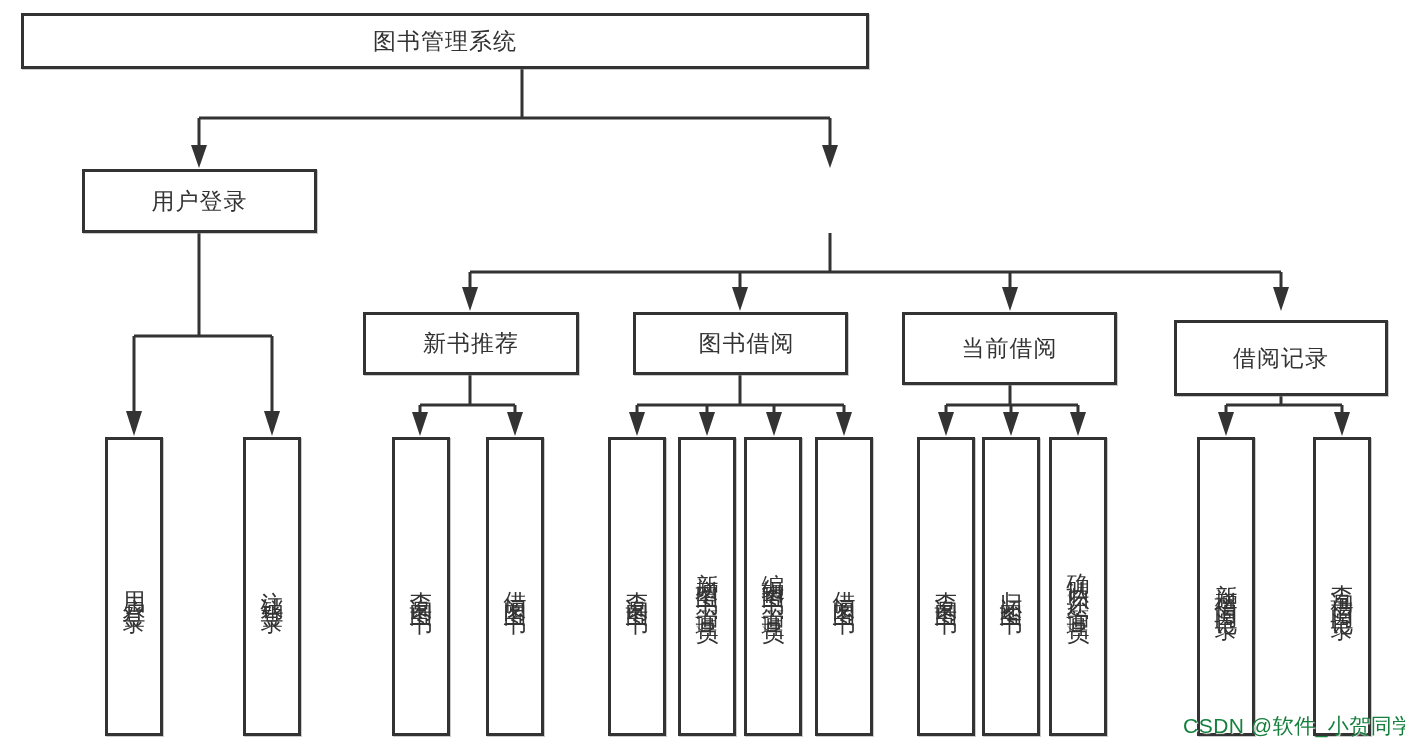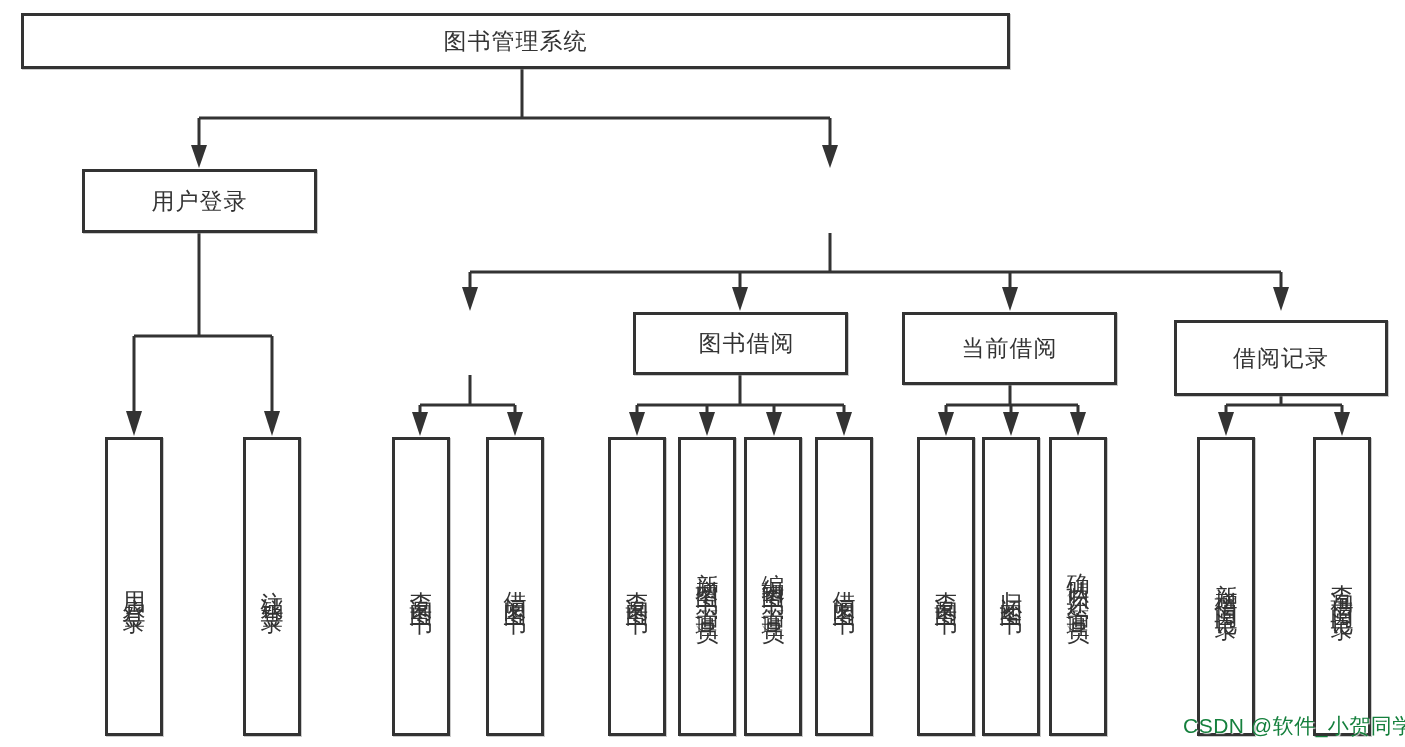--- a/index.html
+++ b/index.html
@@ -76,28 +76,31 @@
       <polygon points="766,412 782,412 774,436"></polygon>
       <polygon points="836,412 852,412 844,436"></polygon>
       <polygon points="938,412 954,412 946,436"></polygon>
       <polygon points="1003,412 1019,412 1011,436"></polygon>
       <polygon points="1070,412 1086,412 1078,436"></polygon>
       <polygon points="1218,412 1234,412 1226,436"></polygon>
       <polygon points="1334,412 1350,412 1342,436"></polygon>
     </g>
   </svg>
 
-  <div class="box h" style="left:21px;top:13px;width:989px;height:56px;">
+  <div class="box h" style="left:21px;top:13px;width:848px;height:56px;">
     <span>图书管理系统</span>
   </div>
 
   <div class="box h" style="left:82px;top:169px;width:235px;height:64px;">
     <span>用户登录</span>
   </div>
 
+  <div class="box h" style="left:363px;top:312px;width:216px;height:63px;">
+    <span>新书推荐</span>
+  </div>
   <div class="box h" style="left:633px;top:312px;width:215px;height:63px;padding-left:12px;">
     <span>图书借阅</span>
   </div>
   <div class="box h" style="left:902px;top:312px;width:215px;height:73px;">
     <span>当前借阅</span>
   </div>
   <div class="box h" style="left:1174px;top:320px;width:214px;height:76px;">
     <span>借阅记录</span>
   </div>
 

